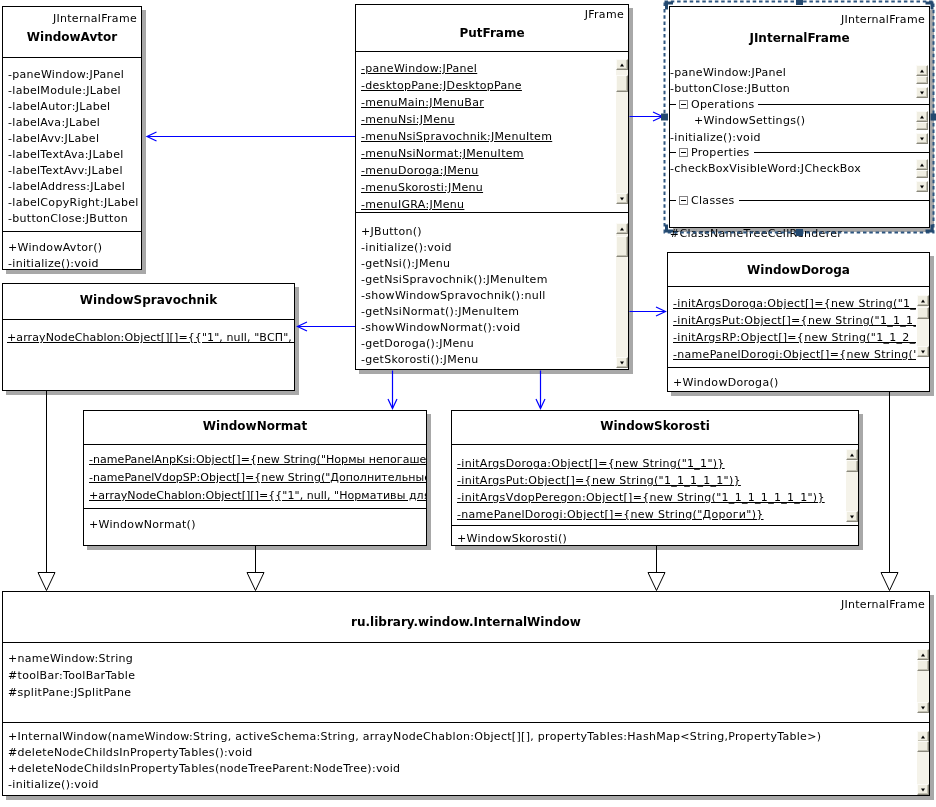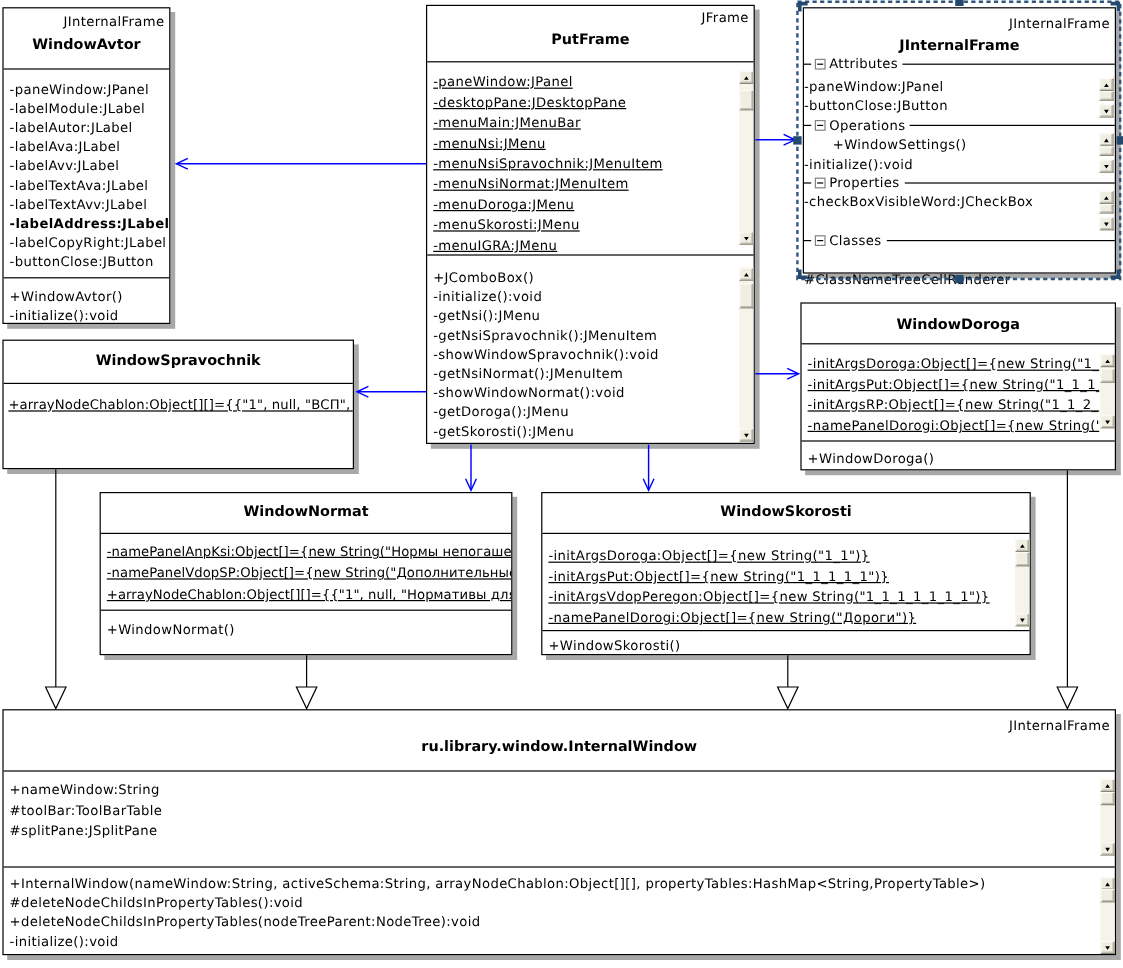--- a/index.html
+++ b/index.html
@@ -60,21 +60,21 @@
     </div>
     <div class="comp" style="height:173px">
       <div class="rows" style="padding-top:9px">
           <div class="row" style="height: 16px; line-height: 16px;">-paneWindow:JPanel</div>
           <div class="row" style="height: 16px; line-height: 16px;">-labelModule:JLabel</div>
           <div class="row" style="height: 16px; line-height: 16px;">-labelAutor:JLabel</div>
           <div class="row" style="height: 16px; line-height: 16px;">-labelAva:JLabel</div>
           <div class="row" style="height: 16px; line-height: 16px;">-labelAvv:JLabel</div>
           <div class="row" style="height: 16px; line-height: 16px;">-labelTextAva:JLabel</div>
           <div class="row" style="height: 16px; line-height: 16px;">-labelTextAvv:JLabel</div>
-          <div class="row" style="height: 16px; line-height: 16px; font-weight: bold;">-labelAddress:JLabel</div>
+          <div class="row" style="height: 16px; line-height: 16px;">-labelAddress:JLabel</div>
           <div class="row" style="height: 16px; line-height: 16px;">-labelCopyRight:JLabel</div>
           <div class="row" style="height: 16px; line-height: 16px;">-buttonClose:JButton</div>
         </div>
     </div>
     <div class="comp" style="height:37px;overflow:visible">
       <div class="rows" style="padding-top:8px;overflow:visible">
           <div class="row" style="height: 16px; line-height: 16px;">+WindowAvtor()</div>
           <div class="row" style="height: 16px; line-height: 16px;">-initialize():void</div>
         </div>
     </div>
@@ -102,25 +102,25 @@
             <span class="tri t-up"></span>
           </div>
         <div class="sb-thumb" style="top:16px;height:17px"></div>
         <div class="sb-btn down">
             <span class="tri t-dn"></span>
           </div>
       </div>
     </div>
     <div class="comp" style="height:156px">
       <div class="rows" style="padding-top:11px;right:13px">
-          <div class="row" style="height: 16px; line-height: 16px;">+JComboBox()</div>
+          <div class="row" style="height: 16px; line-height: 16px;">+JButton()</div>
           <div class="row" style="height: 16px; line-height: 16px;">-initialize():void</div>
           <div class="row" style="height: 16px; line-height: 16px;">-getNsi():JMenu</div>
           <div class="row" style="height: 16px; line-height: 16px;">-getNsiSpravochnik():JMenuItem</div>
-          <div class="row" style="height: 16px; line-height: 16px;">-showWindowSpravochnik():void</div>
+          <div class="row" style="height: 16px; line-height: 16px;">-showWindowSpravochnik():null</div>
           <div class="row" style="height: 16px; line-height: 16px;">-getNsiNormat():JMenuItem</div>
           <div class="row" style="height: 16px; line-height: 16px;">-showWindowNormat():void</div>
           <div class="row" style="height: 16px; line-height: 16px;">-getDoroga():JMenu</div>
           <div class="row" style="height: 16px; line-height: 16px;">-getSkorosti():JMenu</div>
         </div>
       <div class="vsb" style="top:10px;height:145px">
         <div class="sb-btn up">
             <span class="tri t-up"></span>
           </div>
         <div class="sb-thumb" style="top:13px;height:21px"></div>
@@ -131,28 +131,20 @@
     </div>
   </div>
 
   <div class="cls" style="left:669px;top:6px;width:261px;height:222px">
     <div class="title" style="height:40px">
       <div class="stereo" style="top:6px">JInternalFrame</div>
       <div class="cname" style="top:24px">JInternalFrame</div>
     </div>
     <div class="ws-body" style="height:180px">
 
-      <div class="ws-head" style="top:0px">
-        <span class="hline w6"></span>
-          <span class="collapse-icon">
-            <span class="minus"></span>
-          </span>
-          <span class="ws-head-label">Attributes</span>
-          <span class="hline fx"></span>
-      </div>
       <div class="ws-rows" style="top:18px">
           <div class="row" style="height: 16px; line-height: 16px;">-paneWindow:JPanel</div>
           <div class="row" style="height: 16px; line-height: 16px;">-buttonClose:JButton</div>
         </div>
       <div class="mini-sb" style="top:18px;height:33px">
         <div class="sb-btn up">
             <span class="tri t-up"></span>
           </div>
         <div class="sb-thumb" style="top:11px;height:8px"></div>
         <div class="sb-btn down">

